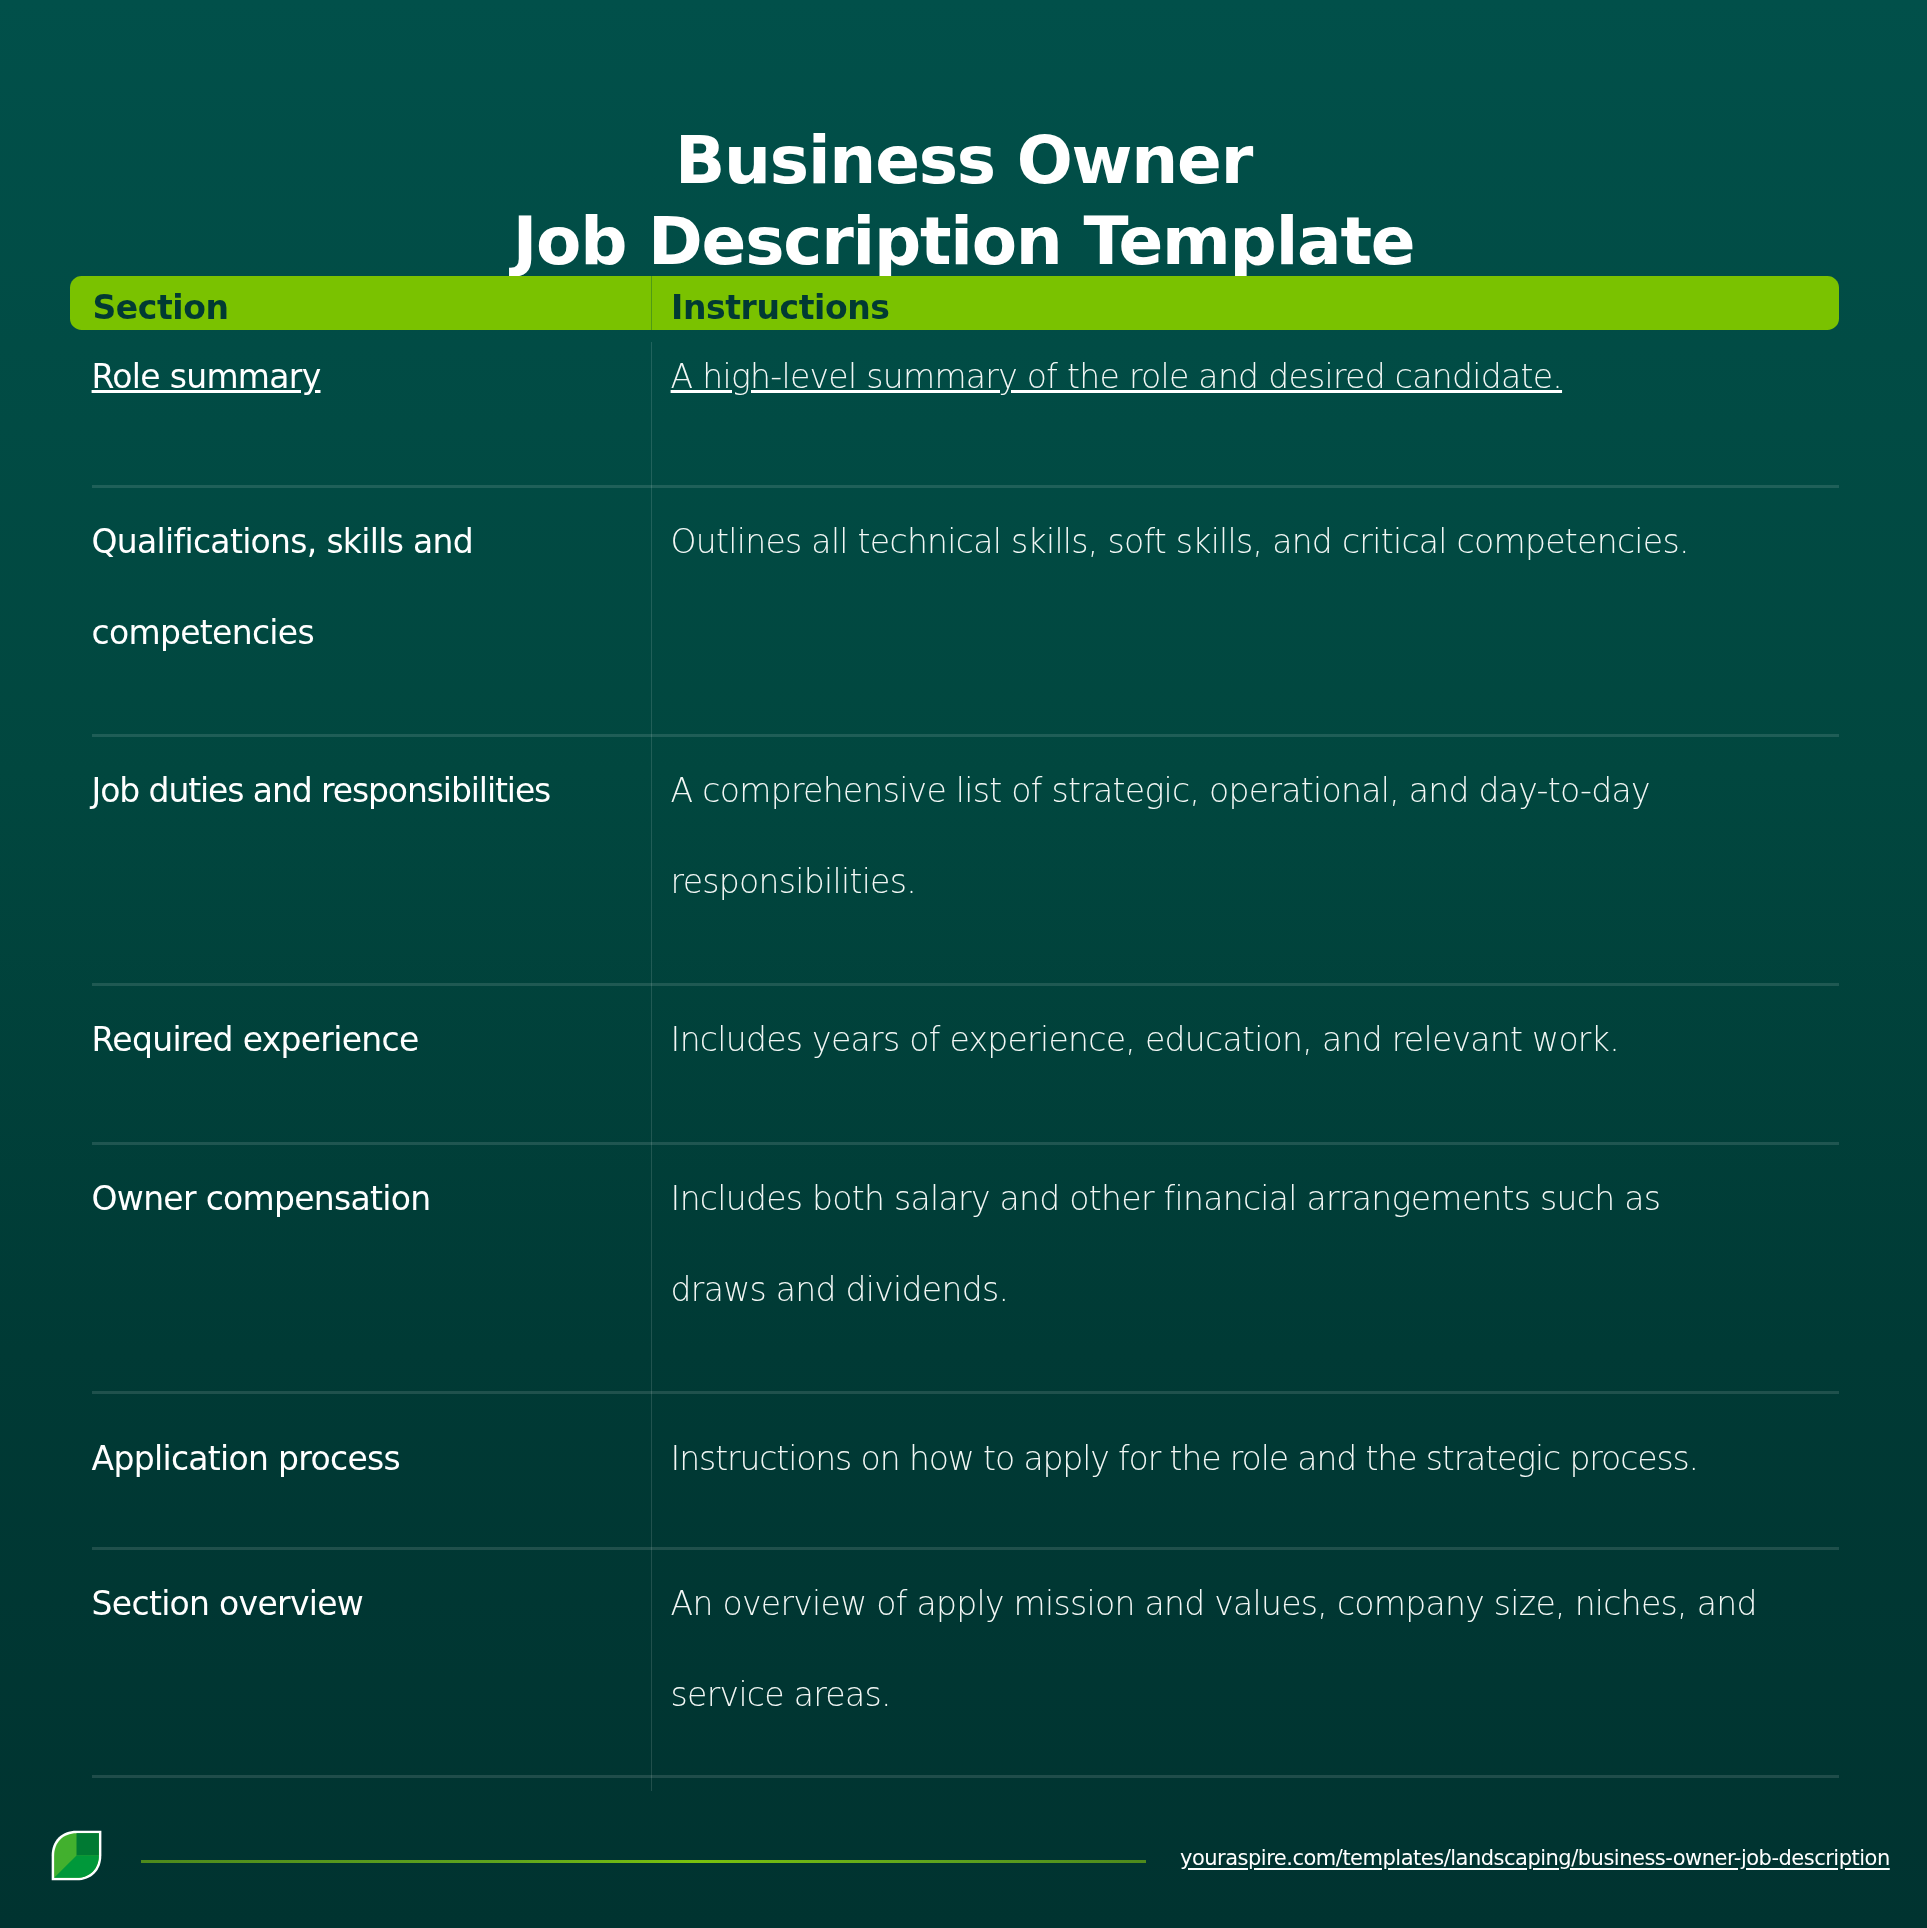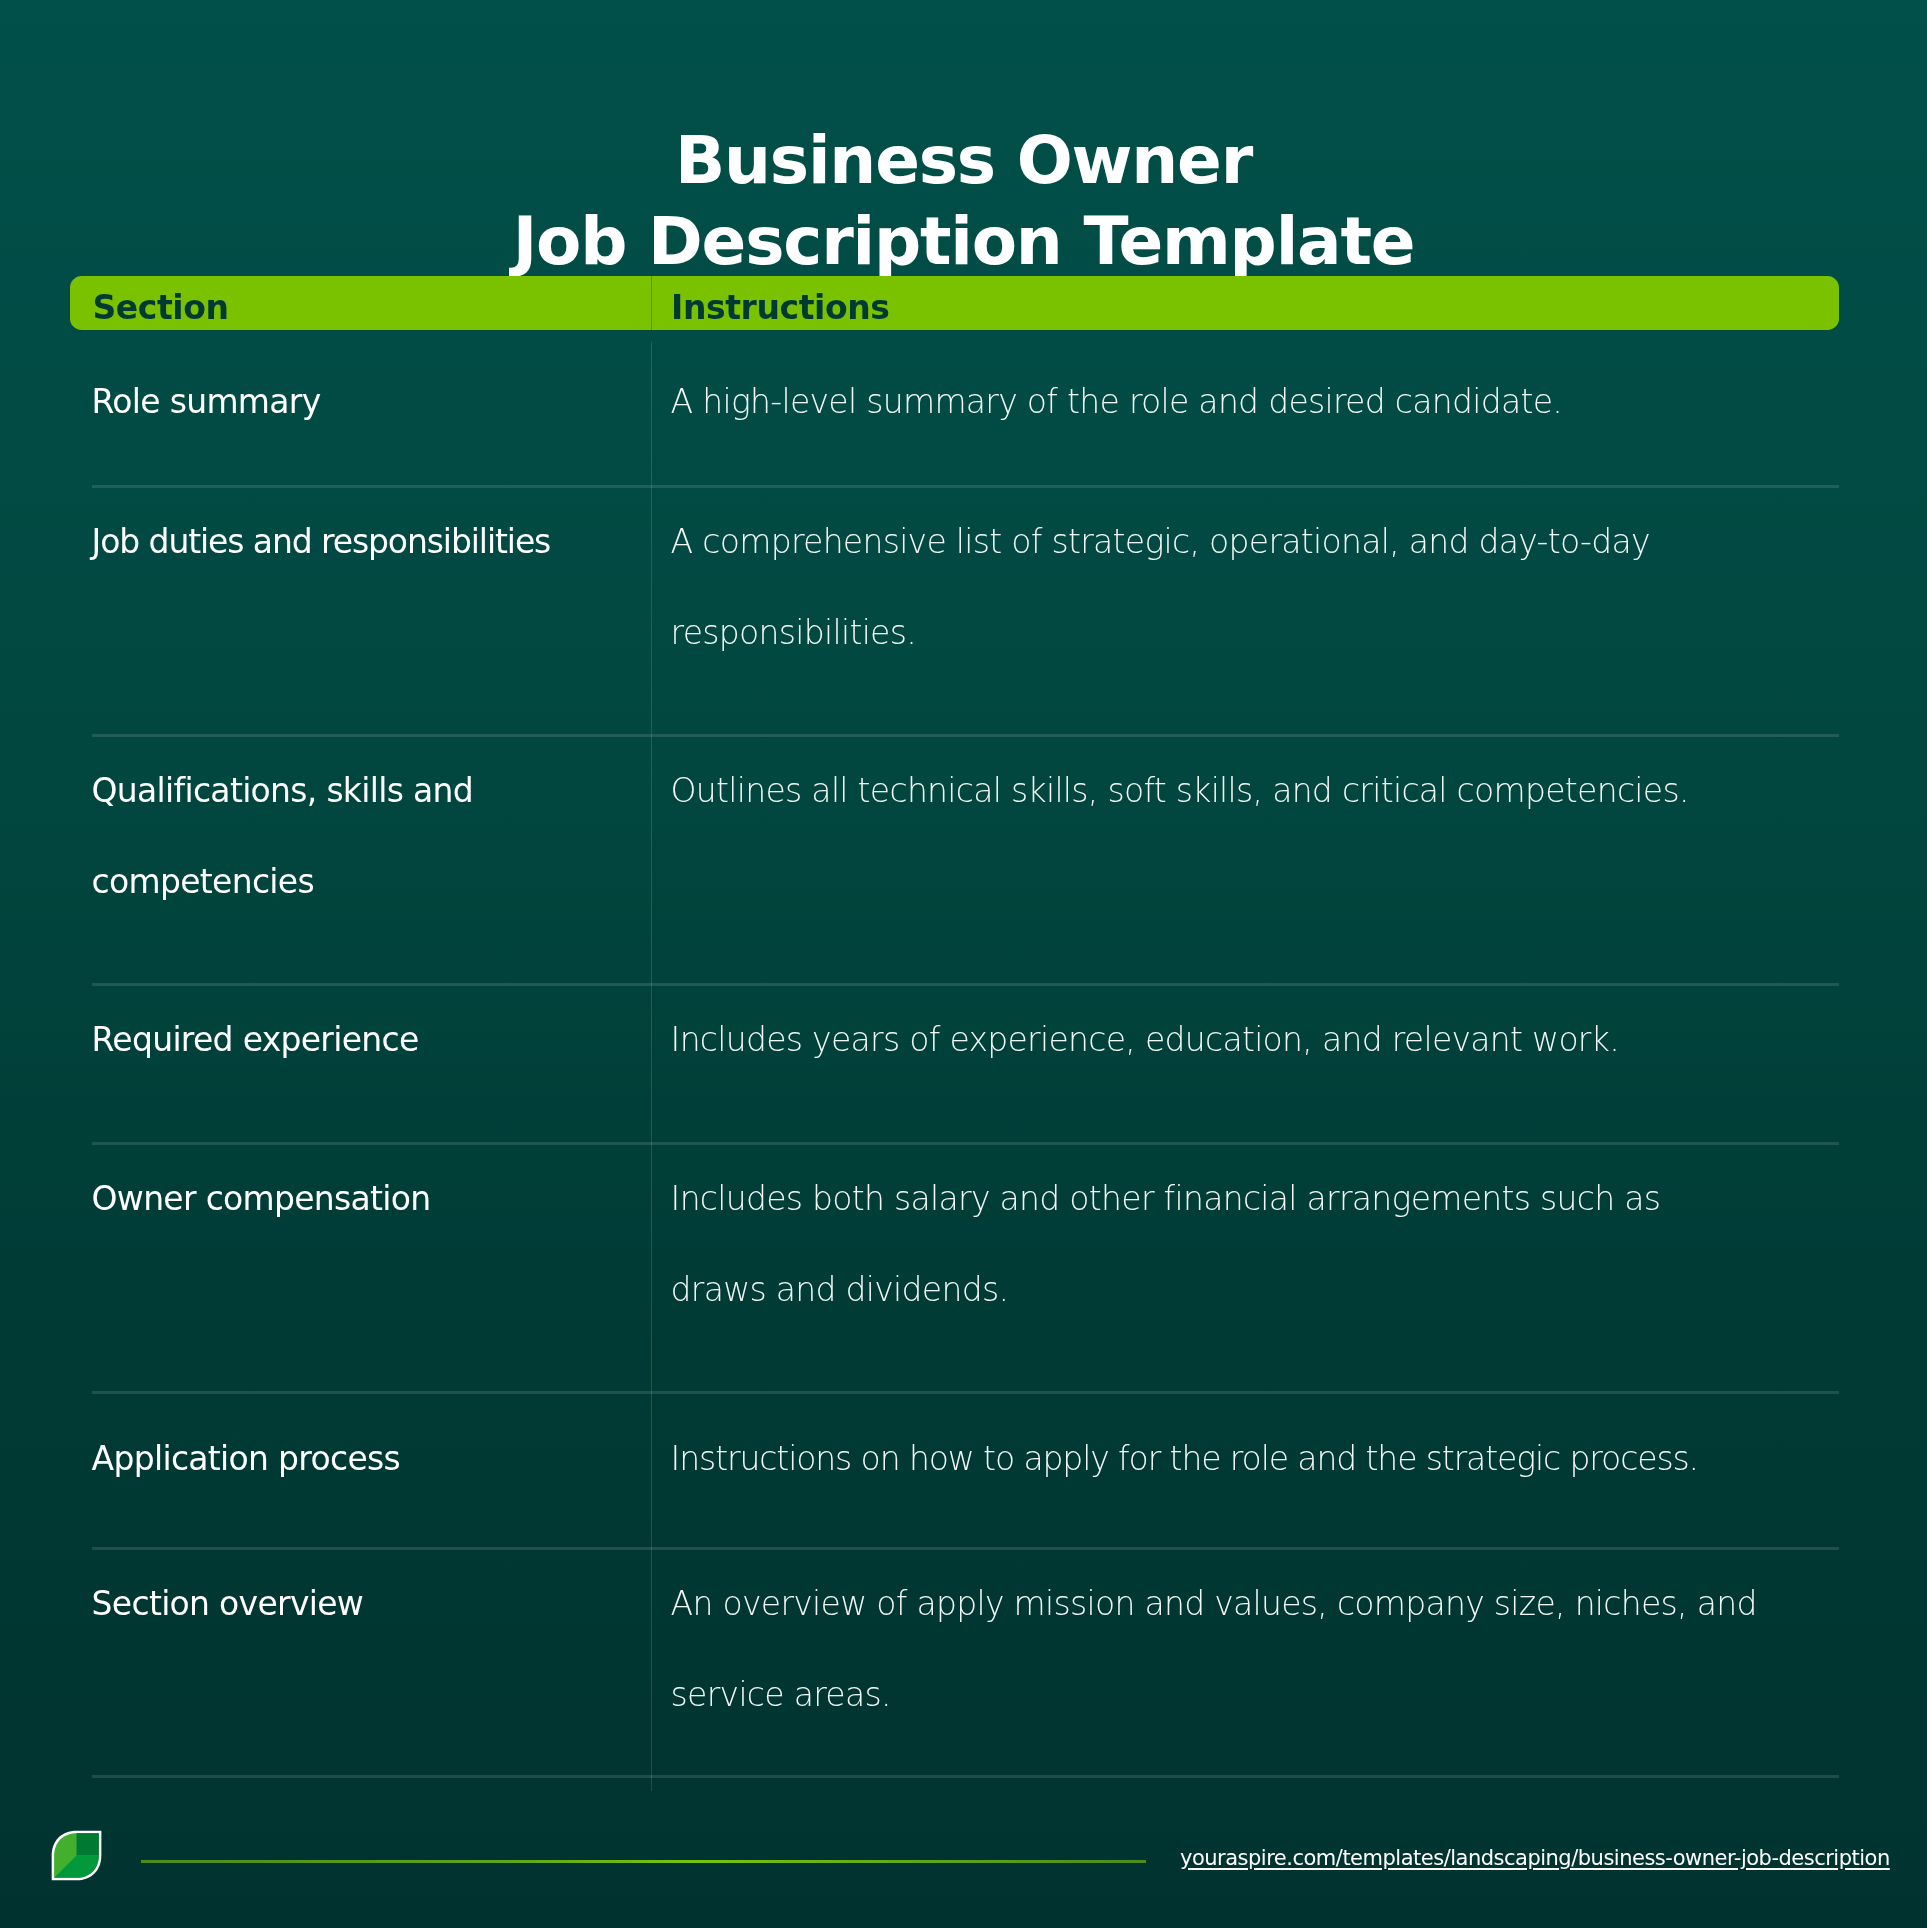--- a/index.html
+++ b/index.html
@@ -133,33 +133,33 @@
 
 <div class="table">
   <div class="thead">
     <div class="th c1">Section</div>
     <div class="vline"></div>
     <div class="th c2">Instructions</div>
   </div>
 
   <div class="col-divider"></div>
 
-  <div class="row" style="height:158px; padding-top:26px; box-sizing:border-box;">
+  <div class="row" style="height:158px; padding-top:1px; box-sizing:border-box;text-decoration:underline;">
     <div class="cell-section">Role summary</div>
     <div class="cell-desc">A high-level summary of the role and desired candidate.</div>
   </div>
 
   <div class="row" style="height:249px; padding-top:7.5px; box-sizing:border-box;">
-    <div class="cell-section" style="letter-spacing:-1.1px; white-space:nowrap;">Job duties and responsibilities</div>
-    <div class="cell-desc" style="padding-right:75px;">A comprehensive list of strategic, operational, and day-to-day responsibilities.</div>
+    <div class="cell-section" style="padding-right:125px;">Qualifications, skills and competencies</div>
+    <div class="cell-desc" style="white-space:nowrap;">Outlines all technical skills, soft skills, and critical competencies.</div>
   </div>
 
   <div class="row" style="height:249px; padding-top:7.5px; box-sizing:border-box;">
-    <div class="cell-section" style="padding-right:125px;">Qualifications, skills and competencies</div>
-    <div class="cell-desc" style="white-space:nowrap;">Outlines all technical skills, soft skills, and critical competencies.</div>
+    <div class="cell-section" style="letter-spacing:-1.1px; white-space:nowrap;">Job duties and responsibilities</div>
+    <div class="cell-desc" style="padding-right:75px;">A comprehensive list of strategic, operational, and day-to-day responsibilities.</div>
   </div>
 
   <div class="row" style="height:159px; padding-top:7.5px; box-sizing:border-box;">
     <div class="cell-section">Required experience</div>
     <div class="cell-desc" style="white-space:nowrap;">Includes years of experience, education, and relevant work.</div>
   </div>
 
   <div class="row" style="height:249px; padding-top:7.5px; box-sizing:border-box;">
     <div class="cell-section">Owner compensation</div>
     <div class="cell-desc" style="padding-right:75px;">Includes both salary and other financial arrangements such as draws and dividends.</div>

